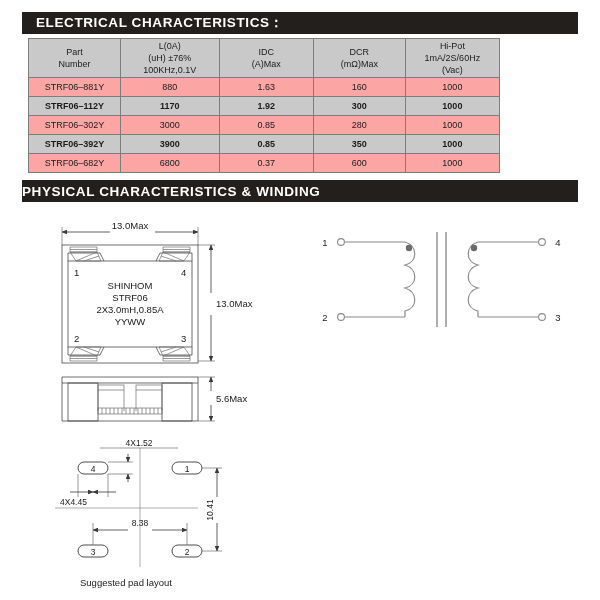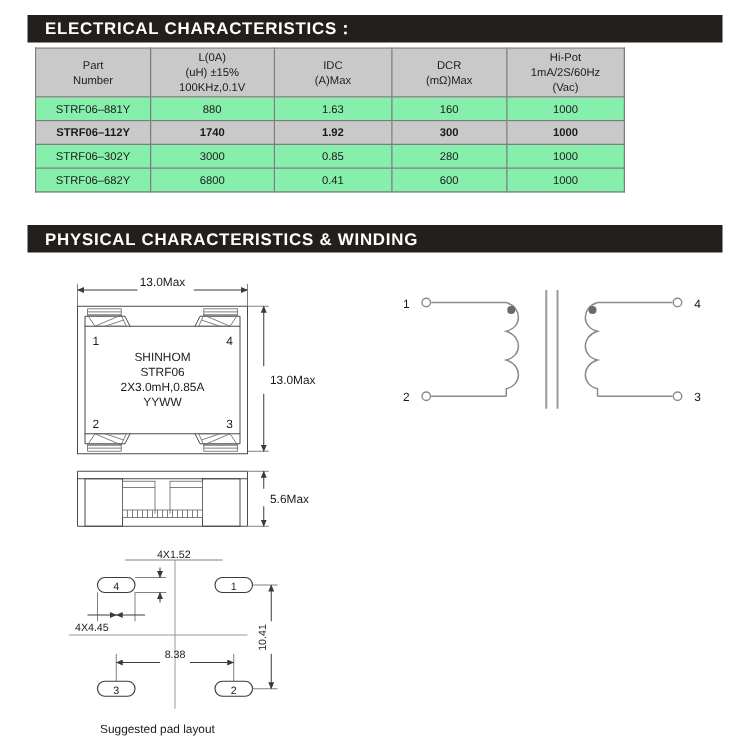--- a/index.html
+++ b/index.html
@@ -34,21 +34,20 @@
     font-size: 13.5px;
     padding-left: 14px;
     box-sizing: border-box;
   }
   #bar-physical {
     left: 22px;
     top: 180px;
     width: 556px;
     height: 22px;
     font-size: 13.5px;
-    padding-left: 14px;
     box-sizing: border-box;
   }
 
   
   #spec-table {
     position: absolute;
     left: 28px;
     top: 38px;
     width: 472px;
     border-collapse: collapse;
@@ -70,21 +69,21 @@
     line-height: 1.35;
   }
   #spec-table tbody td {
     height: 18px;
   }
   #spec-table tbody tr.row-alt td {
     background: #c9c9c9;
     font-weight: bold;
   }
   #spec-table tbody tr.row-plain td {
-    background: #86efac;
+    background: #fca5a5;
   }
   .hdr-line { display: block; }
 
   
   #drawings {
     position: absolute;
     left: 0;
     top: 205px;
     width: 600px;
     height: 395px;
@@ -158,21 +157,21 @@
 
 <table id="spec-table">
   <thead>
     <tr>
       <th style="width:19.5%">
         <span class="hdr-line">Part</span>
         <span class="hdr-line">Number</span>
       </th>
       <th style="width:21%">
         <span class="hdr-line">L(0A)</span>
-        <span class="hdr-line">(uH) ±15%</span>
+        <span class="hdr-line">(uH) ±76%</span>
         <span class="hdr-line">100KHz,0.1V</span>
       </th>
       <th style="width:20%">
         <span class="hdr-line">IDC</span>
         <span class="hdr-line">(A)Max</span>
       </th>
       <th style="width:19.5%">
         <span class="hdr-line">DCR</span>
         <span class="hdr-line">(mΩ)Max</span>
       </th>
@@ -186,36 +185,43 @@
   <tbody>
     <tr class="row-plain">
       <td>STRF06–881Y</td>
       <td>880</td>
       <td>1.63</td>
       <td>160</td>
       <td>1000</td>
     </tr>
     <tr class="row-alt">
       <td>STRF06–112Y</td>
-      <td>1740</td>
+      <td>1170</td>
       <td>1.92</td>
       <td>300</td>
       <td>1000</td>
     </tr>
     <tr class="row-plain">
       <td>STRF06–302Y</td>
       <td>3000</td>
       <td>0.85</td>
       <td>280</td>
       <td>1000</td>
     </tr>
+    <tr class="row-alt">
+      <td>STRF06–392Y</td>
+      <td>3900</td>
+      <td>0.85</td>
+      <td>350</td>
+      <td>1000</td>
+    </tr>
     <tr class="row-plain">
       <td>STRF06–682Y</td>
       <td>6800</td>
-      <td>0.41</td>
+      <td>0.37</td>
       <td>600</td>
       <td>1000</td>
     </tr>
   </tbody>
 </table>
 
 <div class="section-bar" id="bar-physical">
   <span>PHYSICAL CHARACTERISTICS &amp; WINDING</span>
 </div>
 

